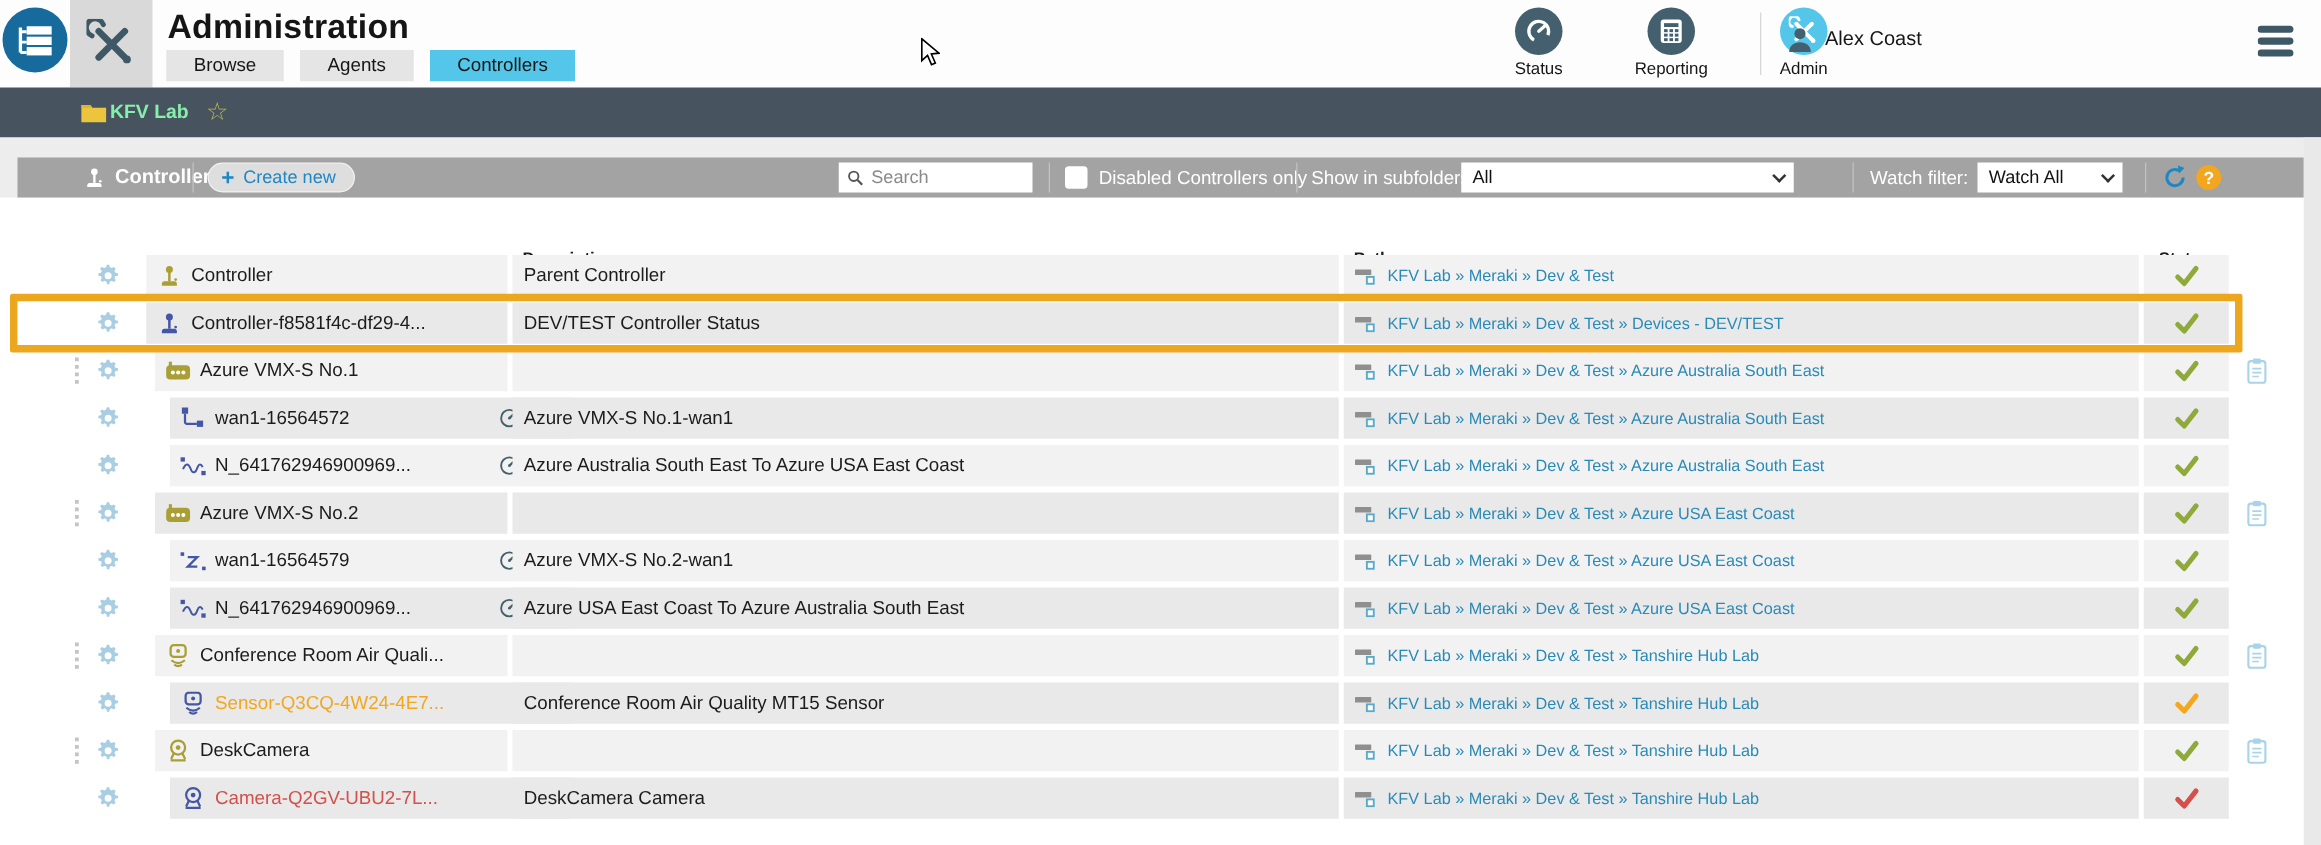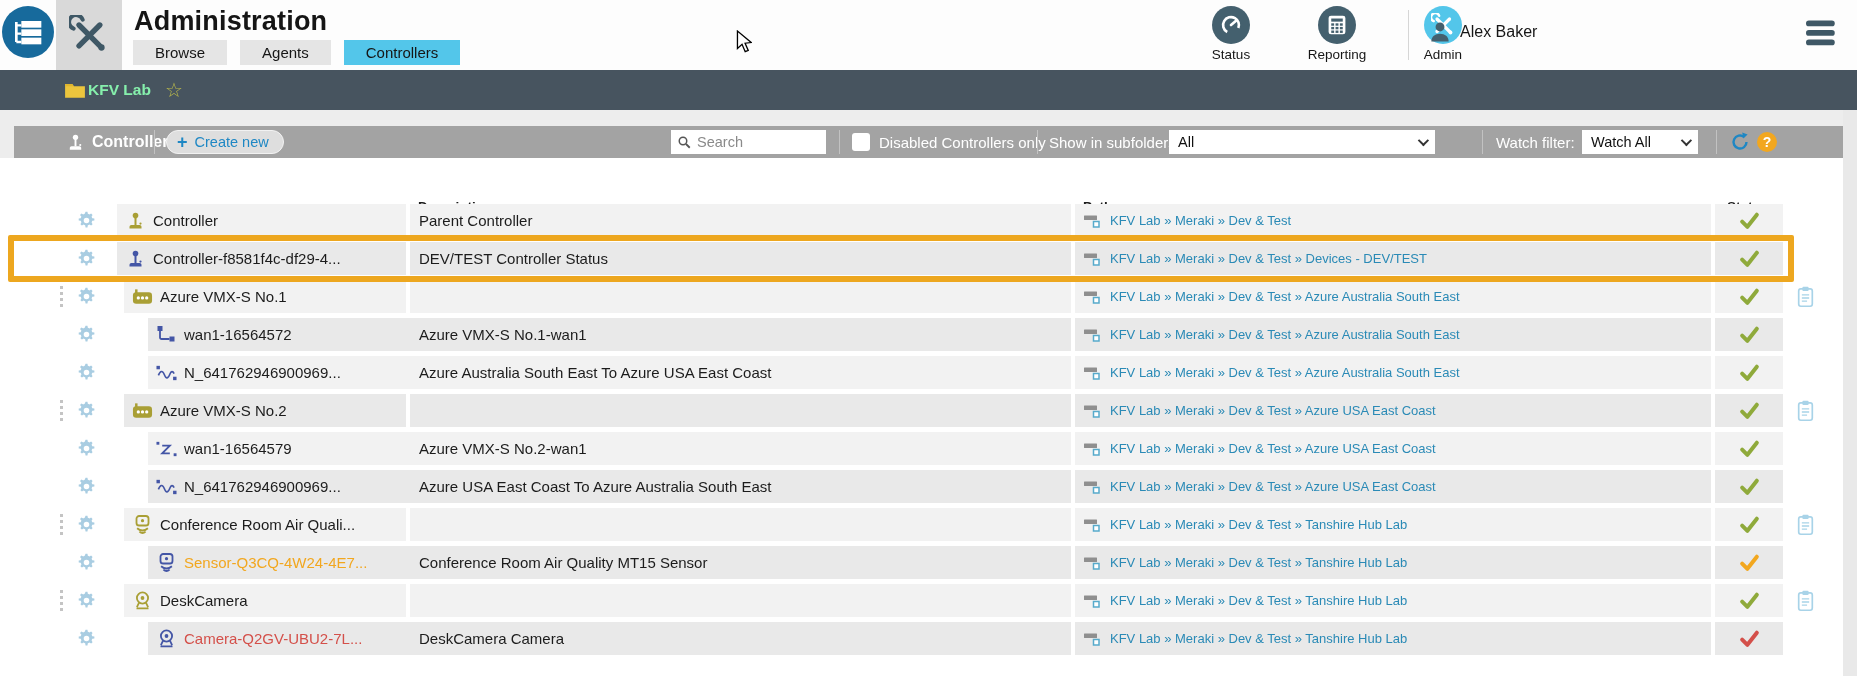--- a/index.html
+++ b/index.html
@@ -69,21 +69,21 @@
   .th-status{ left:1727px; }
   .sort-tri{ display:inline-block; margin-left:5px; width:0; height:0; border-left:5px solid transparent;
          border-right:5px solid transparent; border-bottom:8px solid var(--accent); }
 
   .rows{ position:absolute; left:0; top:204px; width:1857px; }
   .trow{ position:relative; height:33px; margin-bottom:5px; }
   .cell{ position:absolute; top:0; height:33px; background:#f2f2f2; display:flex; align-items:center; overflow:hidden; }
   .trow.alt .cell{ background:#e9e9e9; }
   .c-name{ left:117px; width:289px; padding-left:8px; font-size:15px; color:#1c1c1c; white-space:nowrap; }
   .trow.ind1 .c-name{ left:124px; width:282px; }
-  .trow.ind2 .c-name{ left:136px; width:322px;margin-left:12px; }
+  .trow.ind2 .c-name{ left:136px; width:322px; }
   .c-desc{ left:410px; width:661px; padding-left:9px; font-size:15px; color:#1c1c1c; white-space:nowrap; }
   .c-path{ left:1075px; width:636px; padding-left:9px; gap:8px; white-space:nowrap; }
   .c-path a{ color:var(--link); font-size:13px; text-decoration:none; cursor:pointer; }
   .c-status{ left:1715px; width:68px; justify-content:center; }
   .dots{ position:absolute; left:60px; top:6px; height:21px; width:0; border-left:3px dotted #c4c4c4; }
   .gear{ position:absolute; left:76px; top:6px; color:var(--gear); cursor:pointer; }
   .clip{ position:absolute; left:1797px; top:6px; color:var(--clipblue); cursor:pointer; }
   .ricon{ width:21px; height:20px; margin-right:7px; flex:0 0 auto; }
   .ricon.olive{ color:var(--olive); } .ricon.indigo{ color:var(--indigo); }
   .nm.orange-name{ color:var(--orange); } .nm.red-name{ color:var(--red); }
@@ -259,21 +259,21 @@
             </svg>
           </div>
         <div class="navlabel">Admin</div>
       </div>
     </div>
     <div class="hdiv"></div>
     <div class="userbox">
       <svg width="24" height="24">
           <use href="#i-person"></use>
         </svg>
-      <span class="username">Alex Baker</span>
+      <span class="username">Alex Coast</span>
     </div>
     <div class="burger">
       <svg width="30" height="26">
           <use href="#i-burger"></use>
         </svg>
     </div>
   </div>
 
   <div class="crumbbar">
     <svg class="crumb-folder" width="22" height="18">

